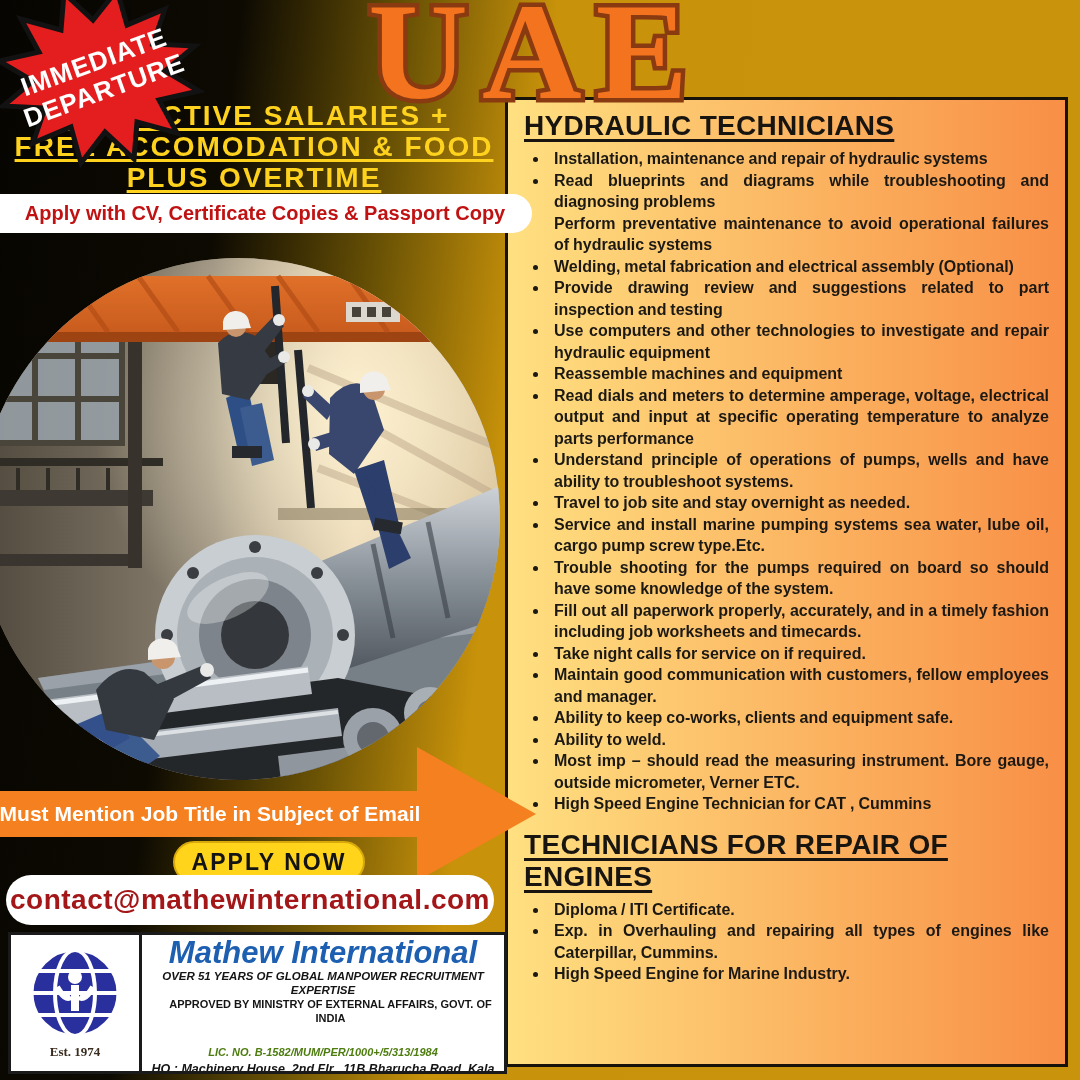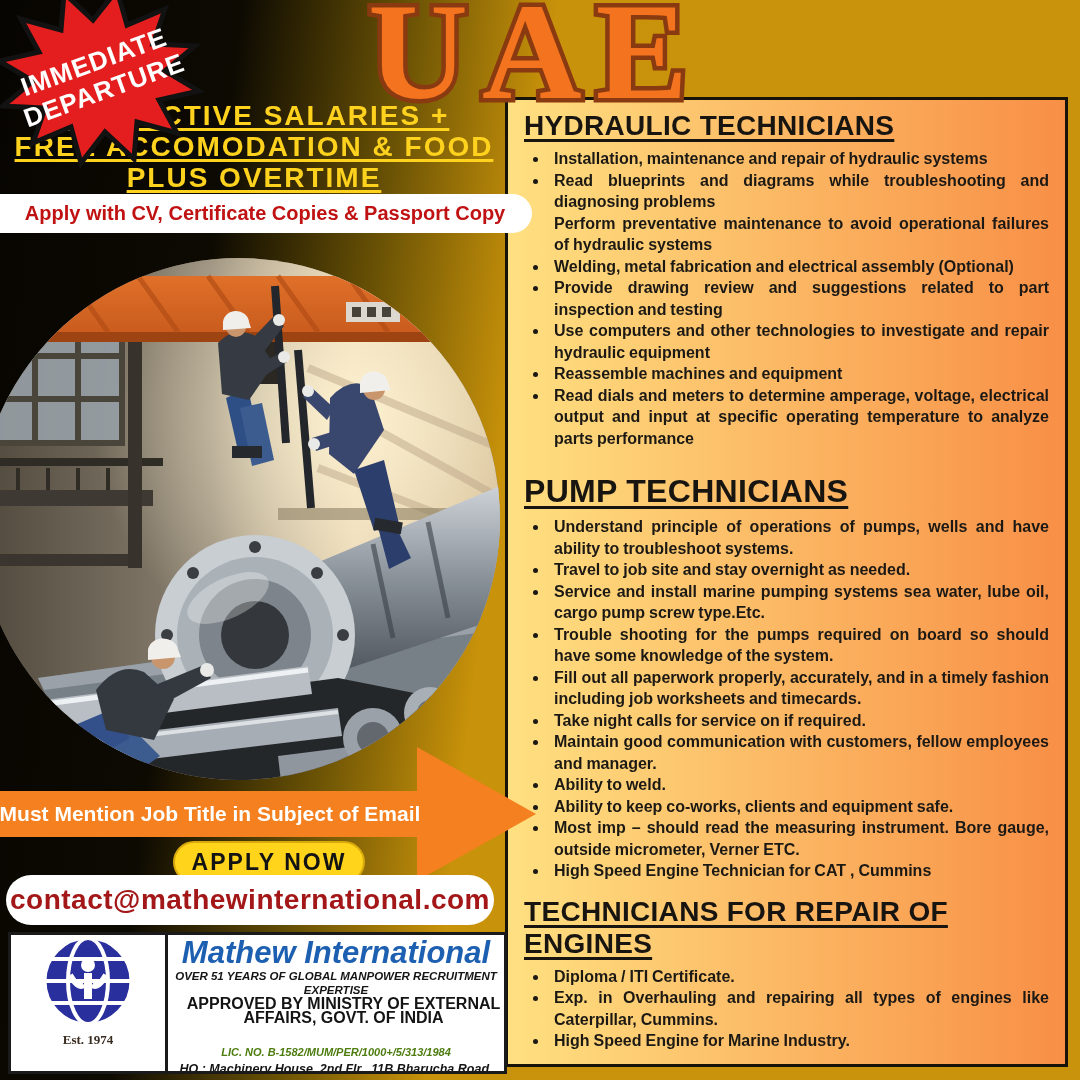--- a/index.html
+++ b/index.html
@@ -54,27 +54,27 @@
   .panel h2.engines { font-size:28px; margin-top:14px; }
   .panel ul { list-style:none; margin:0; padding:0; }
   .panel li { position:relative; padding-left:30px; font-size:16px; font-weight:700; color:#1c1914;
     line-height:21.5px; text-align:justify; word-spacing:-0.5px; }
   .panel li::before { content:""; position:absolute; left:9px; top:9px; width:5px; height:5px;
     border-radius:50%; background:#1c1914; }
   .panel li.no-dot::before { display:none; }
   
   .footer { position:absolute; left:8px; top:932px; width:499px; height:142px; z-index:20;
     background:#ffffff; border:3px solid #1a1a1a; box-sizing:border-box; display:flex; }
-  .logo-col { width:154px; display:flex; flex-direction:column; align-items:center; }
+  .logo-col { width:128px; display:flex; flex-direction:column; align-items:center; justify-content:center; }
   .est { font-family:"Liberation Serif", serif; font-size:13px; font-weight:600; color:#3a2d20; margin-top:5px; }
   .divider { width:3px; background:#1a1a1a; }
   .info-col { flex:1; text-align:center; padding-top:1px; overflow:hidden; }
   .company { color:#1d5fb0; font-size:31px; font-weight:700; font-style:italic; line-height:33px; }
   .tagline  { font-size:11.5px; font-weight:700; font-style:italic; color:#141414; line-height:14px; }
-  .approved { font-size:16px; font-weight:700; color:#141414; line-height:14px;padding-left:15px; }
+  .approved { font-size:11px; font-weight:700; color:#141414; line-height:14px;padding-left:15px; }
   .license  { font-size:11px; font-weight:700; font-style:italic; color:#4d7c0f; line-height:19px;margin-top:18px; }
   .addr { font-size:12.5px; font-weight:700; font-style:italic; color:#141414; line-height:15px; }
 </style>
 </head>
 <body>
 
 <div class="canvas">
 
   <div class="photo-wrap">
     <svg width="522" height="522" viewBox="0 0 522 522">
@@ -242,31 +242,30 @@
     <ul>
       <li>Installation, maintenance and repair of hydraulic systems</li>
       <li>Read blueprints and diagrams while troubleshooting and diagnosing problems</li>
       <li class="no-dot">Perform preventative maintenance to avoid operational failures of hydraulic systems</li>
       <li>Welding, metal fabrication and electrical assembly (Optional)</li>
       <li>Provide drawing review and suggestions related to part inspection and testing</li>
       <li>Use computers and other technologies to investigate and repair hydraulic equipment</li>
       <li>Reassemble machines and equipment</li>
       <li>Read dials and meters to determine amperage, voltage, electrical output and input at specific operating temperature to analyze parts performance</li>
     </ul>
-    <h2 class="pump">PUMP TECHNICIANS</h2>
     <ul>
       <li>Understand principle of operations of pumps, wells and have ability to troubleshoot systems.</li>
       <li>Travel to job site and stay overnight as needed.</li>
       <li>Service and install marine pumping systems sea water, lube oil, cargo pump screw type.Etc.</li>
       <li>Trouble shooting for the pumps required on board so should have some knowledge of the system.</li>
       <li>Fill out all paperwork properly, accurately, and in a timely fashion including job worksheets and timecards.</li>
       <li>Take night calls for service on if required.</li>
       <li>Maintain good communication with customers, fellow employees and manager.</li>
+      <li>Ability to keep co-works, clients and equipment safe.</li>
       <li>Ability to weld.</li>
-      <li>Ability to keep co-works, clients and equipment safe.</li>
       <li>Most imp – should read the measuring instrument. Bore gauge, outside micrometer, Verner ETC.</li>
       <li>High Speed Engine Technician for CAT , Cummins</li>
     </ul>
     <h2 class="engines">TECHNICIANS FOR REPAIR OF ENGINES</h2>
     <ul>
       <li>Diploma / ITI Certificate.</li>
       <li>Exp. in Overhauling and repairing all types of engines like Caterpillar, Cummins.</li>
       <li>High Speed Engine for Marine Industry.</li>
 
     </ul>

